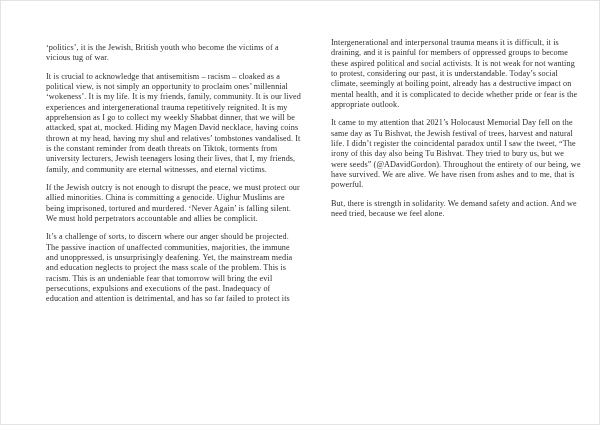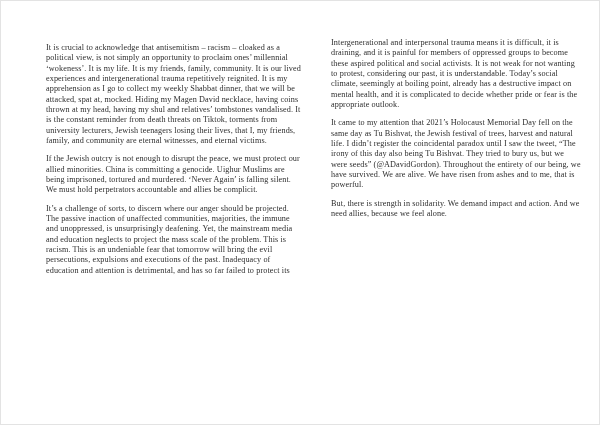--- a/index.html
+++ b/index.html
@@ -41,24 +41,25 @@
       top: 37px;
       width: 250px;
     }
   </style>
 </head>
 <body>
 
 <div class="spread">
 
   <div class="column col-left">
+    <p>‘politics’, it is the Jewish, British youth who become the victims of a vicious tug of war.</p>
     <p>It is crucial to acknowledge that antisemitism – racism – cloaked as a political view, is not simply an opportunity to proclaim ones’ millennial ‘wokeness’. It is my life. It is my friends, family, community. It is our lived experiences and intergenerational trauma repetitively reignited. It is my apprehension as I go to collect my weekly Shabbat dinner, that we will be attacked, spat at, mocked. Hiding my Magen David necklace, having coins thrown at my head, having my shul and relatives’ tombstones vandalised. It is the constant reminder from death threats on Tiktok, torments from university lecturers, Jewish teenagers losing their lives, that I, my friends, family, and community are eternal witnesses, and eternal victims.</p>
     <p>If the Jewish outcry is not enough to disrupt the peace, we must protect our allied minorities. China is committing a genocide. Uighur Muslims are being imprisoned, tortured and murdered. ‘Never Again’ is falling silent. We must hold perpetrators accountable and allies be complicit.</p>
     <p>It’s a challenge of sorts, to discern where our anger should be projected. The passive inaction of unaffected communities, majorities, the immune and unoppressed, is unsurprisingly deafening. Yet, the mainstream media and education neglects to project the mass scale of the problem. This is racism. This is an undeniable fear that tomorrow will bring the evil persecutions, expulsions and executions of the past. Inadequacy of education and attention is detrimental, and has so far failed to protect its</p>
   </div>
 
   <div class="column col-right">
     <p>Intergenerational and interpersonal trauma means it is difficult, it is draining, and it is painful for members of oppressed groups to become these aspired political and social activists. It is not weak for not wanting to protest, considering our past, it is understandable. Today’s social climate, seemingly at boiling point, already has a destructive impact on mental health, and it is complicated to decide whether pride or fear is the appropriate outlook.</p>
     <p>It came to my attention that 2021’s Holocaust Memorial Day fell on the same day as Tu Bishvat, the Jewish festival of trees, harvest and natural life. I didn’t register the coincidental paradox until I saw the tweet, “The irony of this day also being Tu Bishvat. They tried to bury us, but we were seeds” (@ADavidGordon). Throughout the entirety of our being, we have survived. We are alive. We have risen from ashes and to me, that is powerful.</p>
-    <p>But, there is strength in solidarity. We demand impact and action. And we need allies, because we feel alone.</p>
+    <p>But, there is strength in solidarity. We demand safety and action. And we need tried, because we feel alone.</p>
   </div>
 
 </div>
 
 </body></html>

